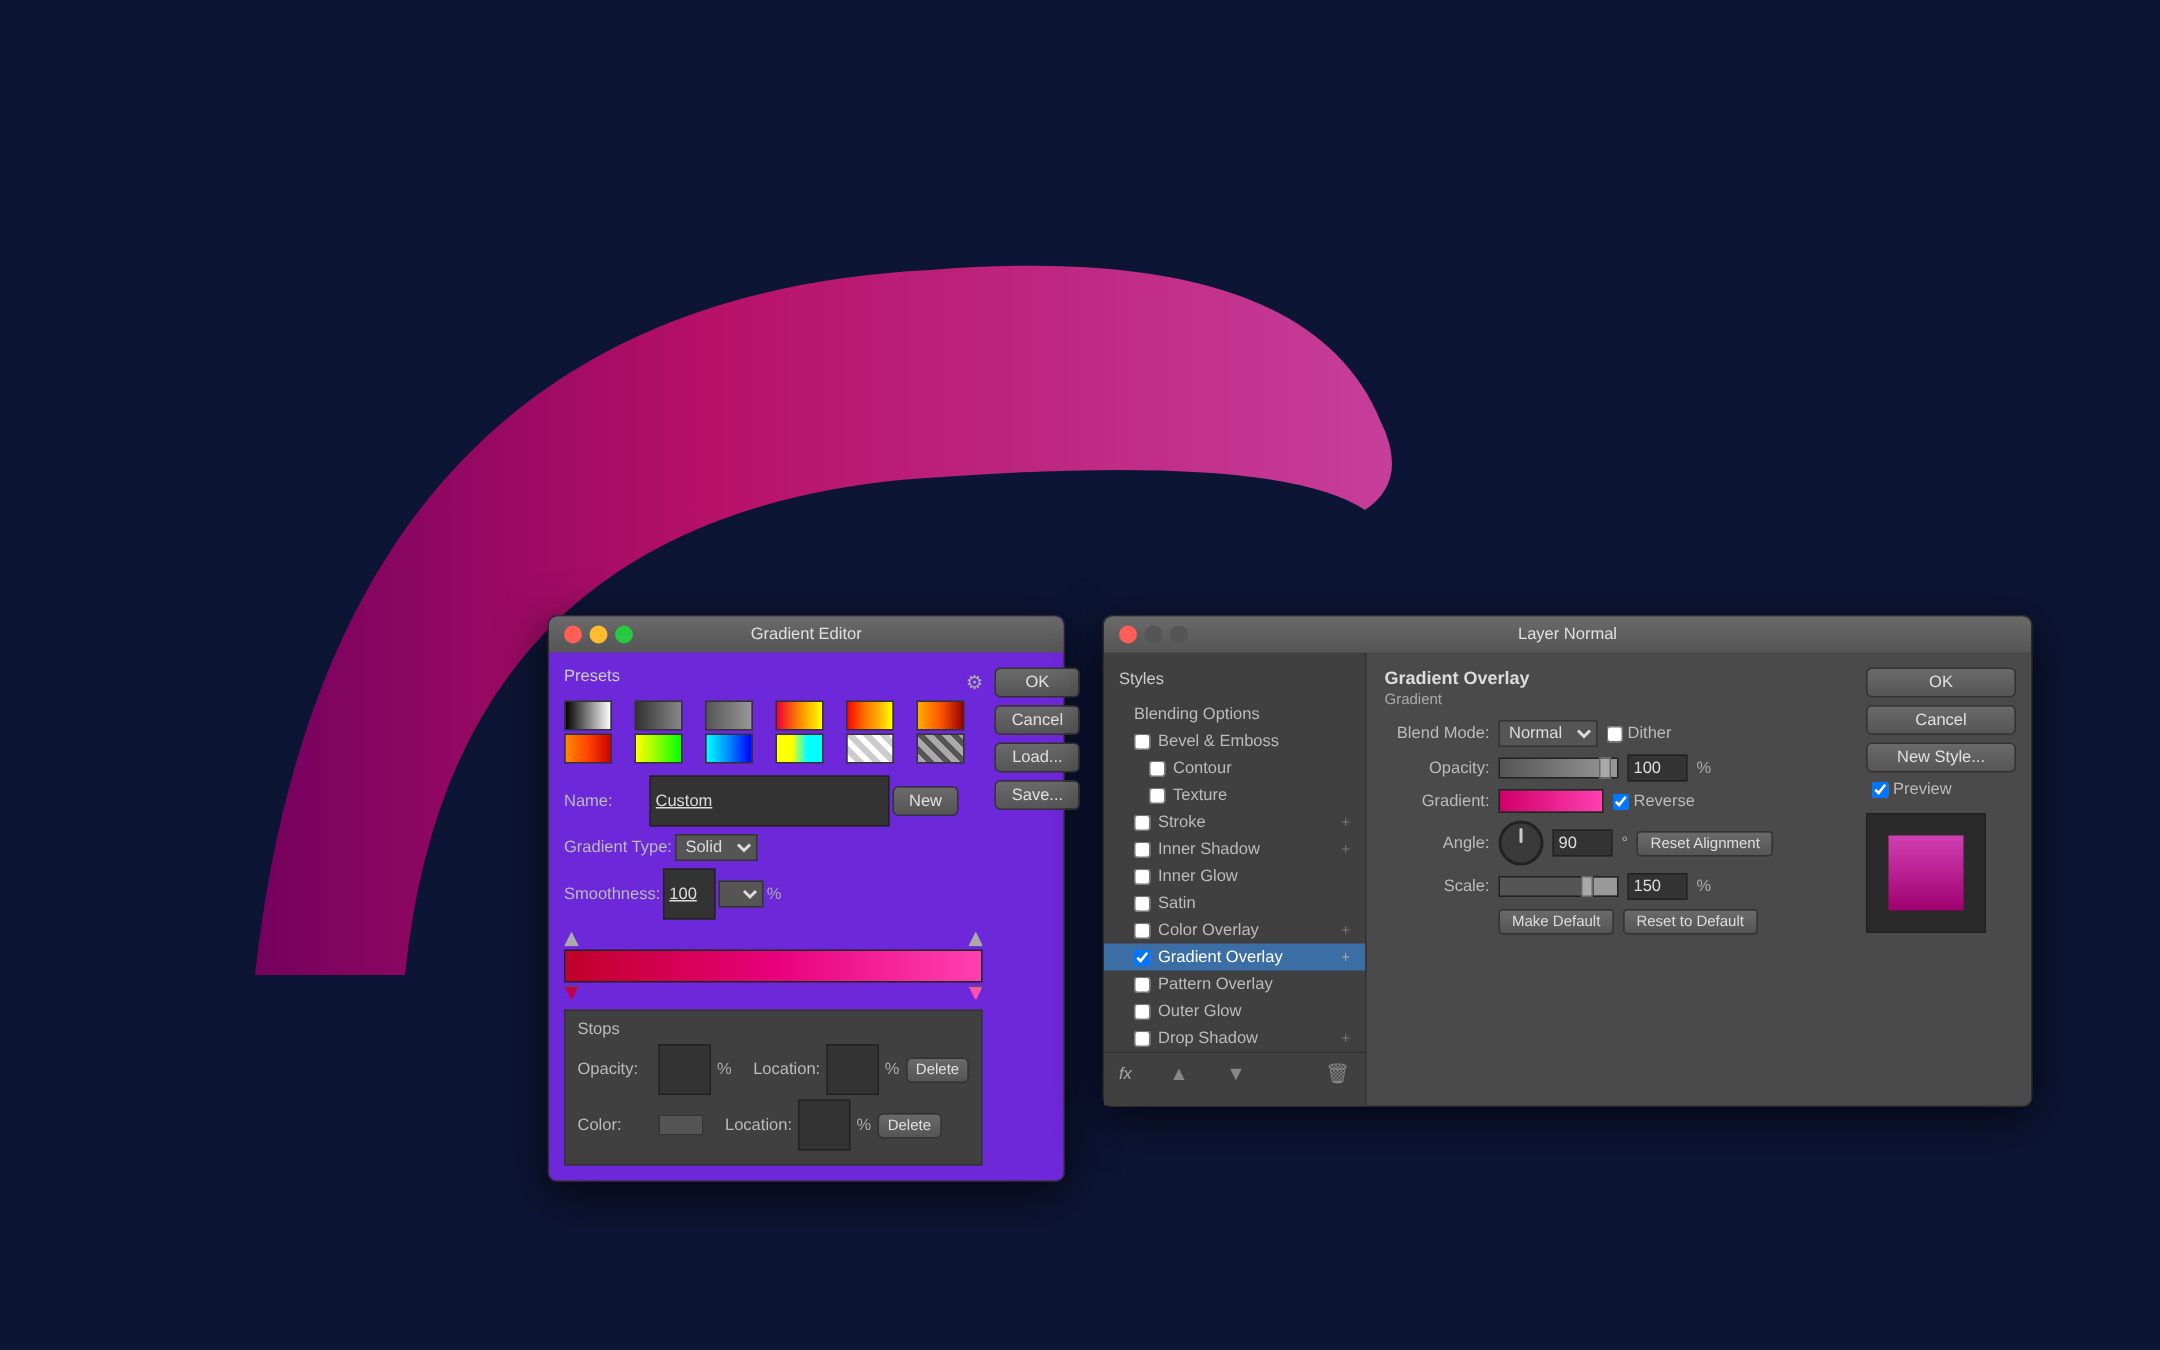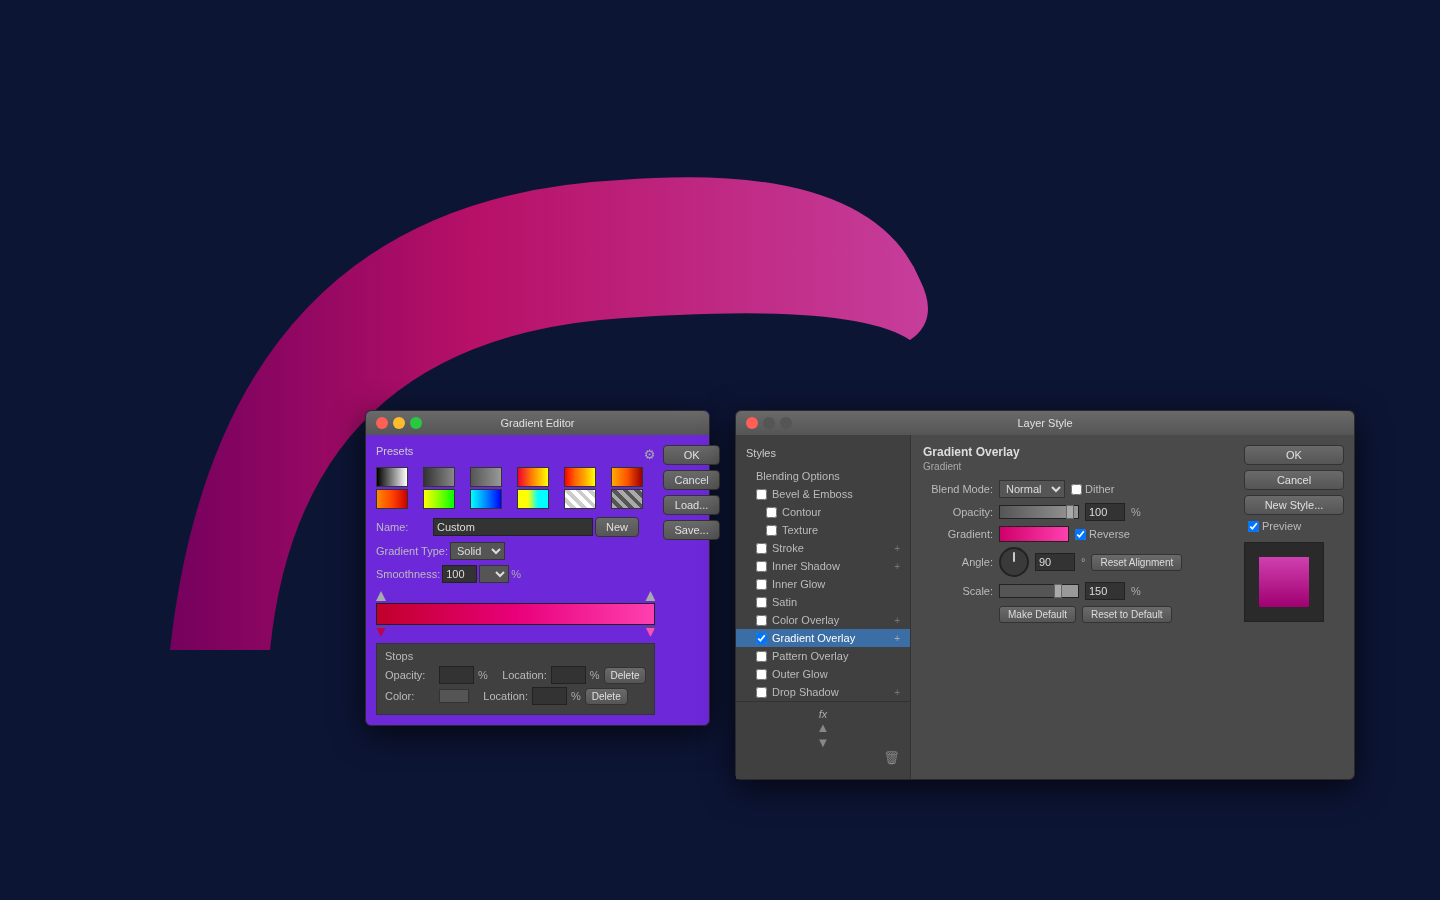--- a/index.html
+++ b/index.html
@@ -111,21 +111,22 @@
     .row { display: flex; align-items: center; gap: 2px; margin-bottom: 5px; }
 
     .text-label { color: #bbb; font-size: 11px; min-width: 55px; }
 
     .text-input {
       background: #333;
       border: 1px solid #222;
       color: #ddd;
       font-size: 11px;
       padding: 1px 3px;
-      height: 18px;
+      height: 34px;
+      text-decoration: underline;
     }
 
     .name-input { width: 160px; }
 
     .select-box {
       background: #555;
       border: 1px solid #333;
       color: #ddd;
       font-size: 11px;
       height: 18px;
@@ -359,25 +360,24 @@
       height: 50px;
       background: linear-gradient(to bottom, #d040b0, #a00070);
     }
 
     .percent-sign { color: #aaa; font-size: 11px; }
 
     
     .fx-bar {
       display: flex;
       align-items: center;
-      gap: 0;
+      gap: 25px;
       padding: 6px 10px;
       border-top: 1px solid #333;
       background: #404040;
-      flex-direction: column;
     }
   </style>
 </head>
 <body>
 
 <svg class="arc-shape" viewBox="0 0 850 600" xmlns="http://www.w3.org/2000/svg">
   <path d="M 50 550 Q 100 100 500 80 Q 750 60 800 180 Q 820 220 790 240 Q 730 200 480 220 Q 180 250 150 550 Z" fill="url(#arcGrad)" opacity="0.95"></path>
   <defs>
     <linearGradient id="arcGrad" x1="0%" y1="0%" x2="100%" y2="0%">
       <stop offset="0%" style="stop-color:#7a0060;stop-opacity:1"></stop>
@@ -486,21 +486,21 @@
   </div>
 </div>
 
 <div class="layer-style">
   <div class="dialog-titlebar">
     <div class="titlebar-buttons">
       <div class="titlebar-btn btn-close"></div>
       <div style="width:12px;height:12px;border-radius:50%;background:#555;"></div>
       <div style="width:12px;height:12px;border-radius:50%;background:#555;"></div>
     </div>
-    <span class="dialog-title">Layer Style</span>
+    <span class="dialog-title">Layer Normal</span>
   </div>
 
   <div style="display:flex; padding:0;">
 
     <div class="styles-panel">
       <div class="styles-panel-title">Styles</div>
       <div class="style-item">
         <span class="style-item-label">Blending Options</span>
       </div>
       <div class="style-item">

